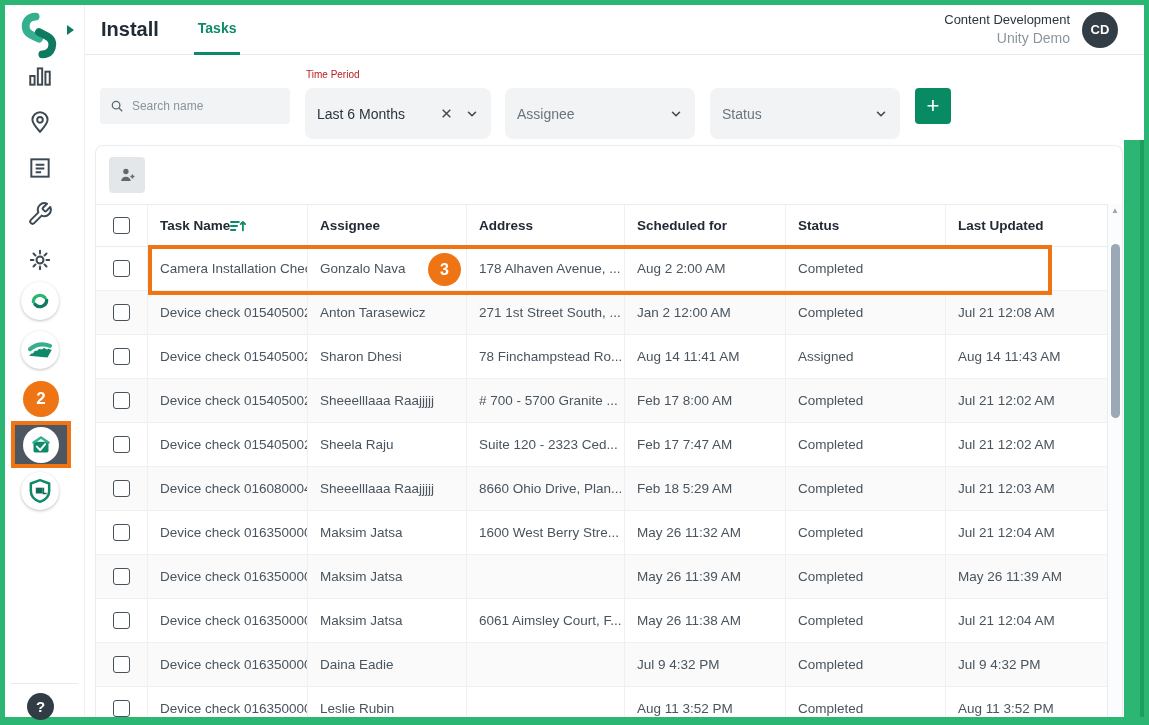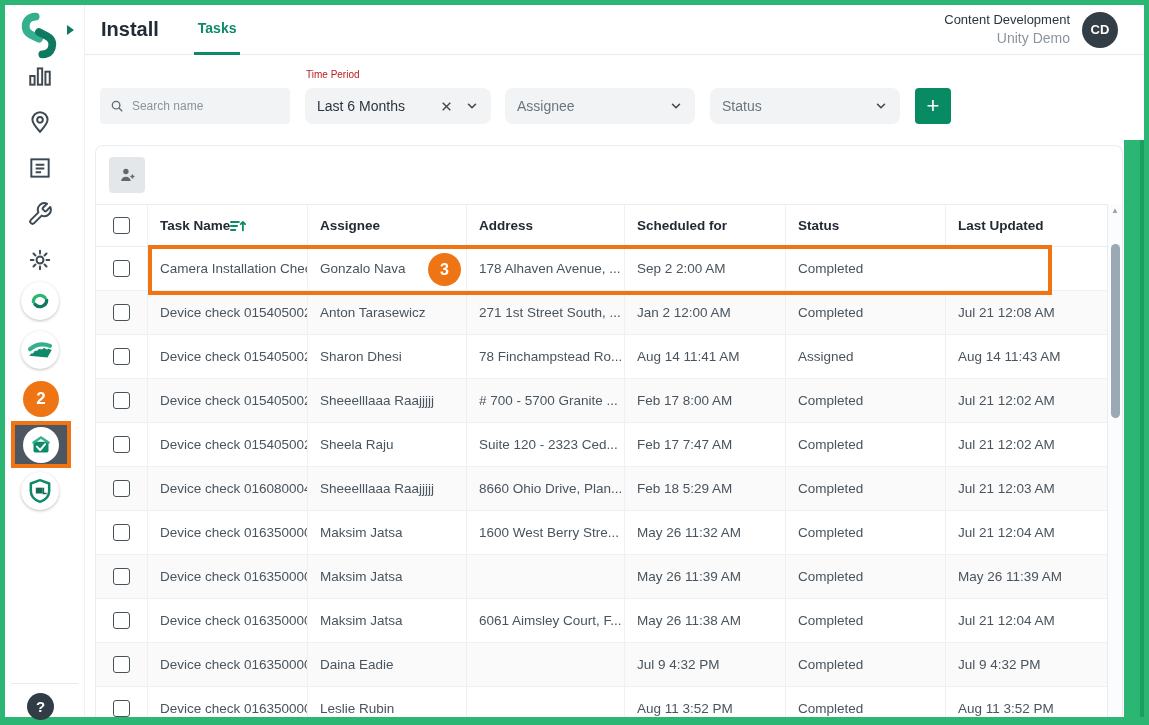--- a/index.html
+++ b/index.html
@@ -31,21 +31,21 @@
   .acct-name { font-size:13px; color:#2a3540; }
   .acct-org { font-size:14px; color:#8a949c; }
   .avatar { width:36px; height:36px; border-radius:50%; background:#323d46; color:#fff; font-size:13px; font-weight:bold; display:flex; align-items:center; justify-content:center; margin:0 26px 0 12px; }
 
   
   .filters { position:absolute; left:0; right:0; top:50px; height:90px; background:#fff; }
   .search-box { position:absolute; left:15px; top:33px; width:190px; height:36px; background:#f1f3f4; border-radius:4px; display:flex; align-items:center; padding:0 10px; }
   .search-box input { border:0; background:transparent; outline:none; font-size:12px; color:#2a3540; width:100%; margin-left:8px; font-family:"Liberation Sans",sans-serif; }
   .search-box input::placeholder { color:#8a949c; }
   .field-label { position:absolute; font-size:10px; color:#b91c1c; }
-  .dd { position:absolute; top:33px; height:36px; background:#f1f3f4; border-radius:8px; display:flex; align-items:center; padding:0 12px; font-size:14px; color:#2a3540; }
+  .dd { position:absolute; top:33px; height:51px; background:#f1f3f4; border-radius:8px; display:flex; align-items:center; padding:0 12px; font-size:14px; color:#2a3540; }
   .dd .ph { color:#6b757e; }
   .dd .spacer { flex:1; }
   .ic-btn { display:flex; align-items:center; justify-content:center; }
   .plus-btn { position:absolute; left:830px; top:33px; width:36px; height:36px; background:#088a63; color:#fff; border:0; border-radius:4px; font-size:22px; line-height:1; cursor:pointer; display:flex; align-items:center; justify-content:center; }
 
   
   .card { position:absolute; left:10px; top:140px; width:1028px; bottom:0; background:#fff; border:1px solid #e9edf0; border-bottom:0; border-radius:8px 8px 0 0; overflow:hidden; }
   .card-toolbar { height:58px; display:flex; align-items:center; padding-left:13px; }
   .assign-btn { width:36px; height:36px; background:#e4e7ea; border:0; border-radius:4px; display:flex; align-items:center; justify-content:center; cursor:pointer; }
   .tablewrap { position:absolute; left:0; right:15px; top:58px; bottom:0; }
@@ -245,21 +245,21 @@
           <div class="cell hcell">Last Updated</div>
         </div>
 
         <div class="trow">
           <div class="cell c-check">
               <span class="cb"></span>
             </div>
           <div class="cell">Camera Installation Check</div>
           <div class="cell">Gonzalo Nava</div>
           <div class="cell">178 Alhaven Avenue, ...</div>
-          <div class="cell">Sep 2 2:00 AM</div>
+          <div class="cell">Aug 2 2:00 AM</div>
           <div class="cell">Completed</div>
         </div>
 
         <div class="trow alt">
           <div class="cell c-check">
               <span class="cb"></span>
             </div>
           <div class="cell">Device check 0154050020</div>
           <div class="cell">Anton Tarasewicz</div>
           <div class="cell">271 1st Street South, ...</div>

